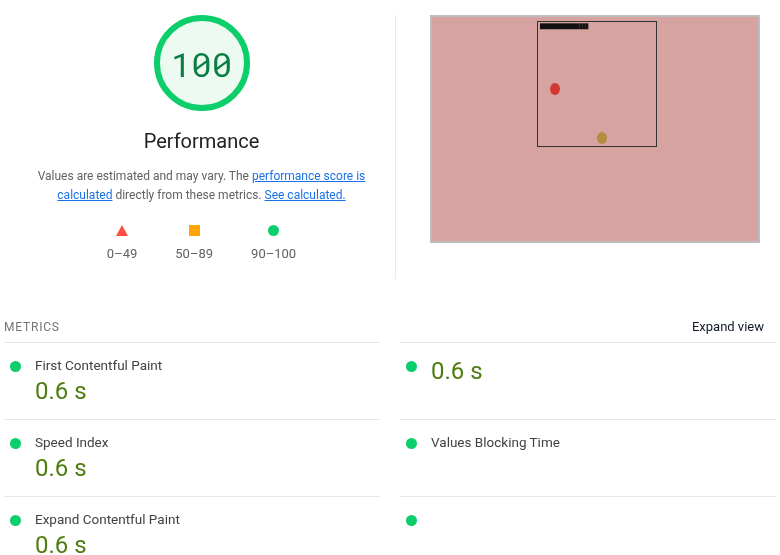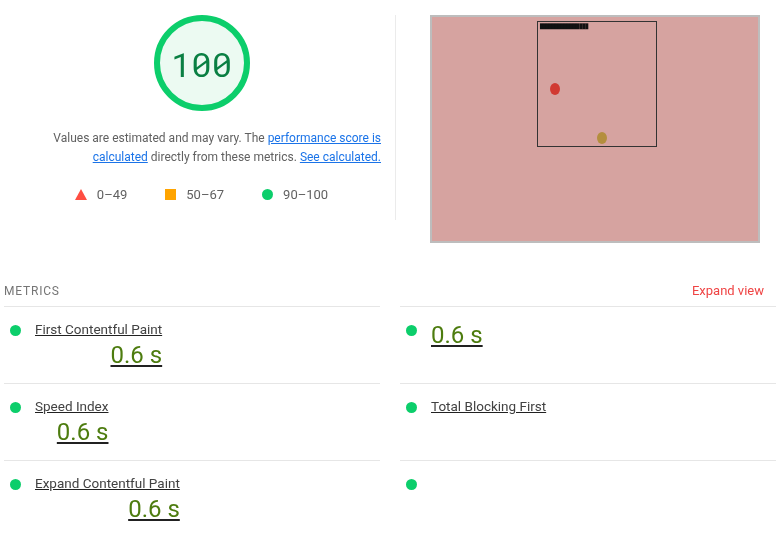--- a/index.html
+++ b/index.html
@@ -1,15 +1,15 @@
 <!DOCTYPE html>
 <html><head>
 <meta charset="utf-8">
 <style>
-  * { box-sizing: border-box; margin: 0; padding: 0; text-align: right; }
+  * { box-sizing: border-box; margin: 0; padding: 0; }
   body {
     font-family: -apple-system, BlinkMacSystemFont, "Segoe UI", Roboto, Arial, sans-serif;
     color: #212121;
     font-size: 14px;
     background: #fff;
     width: 780px;
   }
   .top {
     display: flex;
     align-items: flex-start;
@@ -51,21 +51,21 @@
     margin-bottom: 20px;
   }
   .estimate a { color: #1a73e8; text-decoration: underline; }
   .legend {
     display: flex;
     justify-content: center;
     gap: 38px;
     font-size: 13px;
     color: #616161;
   }
-  .legend-item { display: flex; align-items: center; gap: 10px; }
+  .legend-item { display: flex; align-items: center; gap: 10px; flex-direction: column; }
   .tri {
     width: 0; height: 0;
     border-left: 6px solid transparent;
     border-right: 6px solid transparent;
     border-bottom: 11px solid #ff4e42;
   }
   .sq {
     width: 11px; height: 11px; background: #ffa400;
   }
   .cir {
@@ -107,36 +107,35 @@
     align-items: center;
     padding: 40px 16px 8px 4px;
   }
   .metrics-title {
     font-size: 12px;
     letter-spacing: 0.8px;
     color: #757575;
   }
   .expand {
     font-size: 13px;
-    color: #ef4444;
+    color: #0f172a;
     cursor: pointer;
   }
   .metrics-grid {
     display: grid;
     grid-template-columns: 1fr 1fr;
     column-gap: 20px;
     padding: 0 4px;
   }
   .metric {
     border-top: 1px solid #e6e6e6;
     padding: 14px 4px 14px 0;
     display: flex;
     align-items: flex-start;
     gap: 14px;
-    text-decoration: underline;
   }
   .metric-bullet {
     width: 11px; height: 11px;
     background: #0cce6b;
     border-radius: 50%;
     margin-top: 4px;
     flex-shrink: 0;
     margin-left: 6px;
   }
   .metric-body { }
@@ -152,31 +151,32 @@
   }
 </style>
 </head>
 <body>
 
 <div class="top">
   <div class="score-col">
     <div class="gauge">
       <span class="gauge-score">100</span>
     </div>
+    <div class="category-title">Performance</div>
     <div class="estimate">
       <span>Values are estimated and may vary. The </span><a href="#">performance score is calculated</a><span> directly from these metrics. </span><a href="#">See calculated.</a>
     </div>
     <div class="legend">
       <div class="legend-item">
         <span class="tri"></span>
         <span>0–49</span>
       </div>
       <div class="legend-item">
         <span class="sq"></span>
-        <span>50–67</span>
+        <span>50–89</span>
       </div>
       <div class="legend-item">
         <span class="cir"></span>
         <span>90–100</span>
       </div>
     </div>
   </div>
   <div class="thumb-col">
     <div class="thumb">
       <div class="thumb-inner"></div>
@@ -209,21 +209,21 @@
   <div class="metric">
     <span class="metric-bullet"></span>
     <div class="metric-body">
       <div class="metric-name">Speed Index</div>
       <div class="metric-value">0.6 s</div>
     </div>
   </div>
   <div class="metric">
     <span class="metric-bullet"></span>
     <div class="metric-body">
-      <div class="metric-name">Total Blocking First</div>
+      <div class="metric-name">Values Blocking Time</div>
     </div>
   </div>
   <div class="metric">
     <span class="metric-bullet"></span>
     <div class="metric-body">
       <div class="metric-name">Expand Contentful Paint</div>
       <div class="metric-value">0.6 s</div>
     </div>
   </div>
   <div class="metric">

